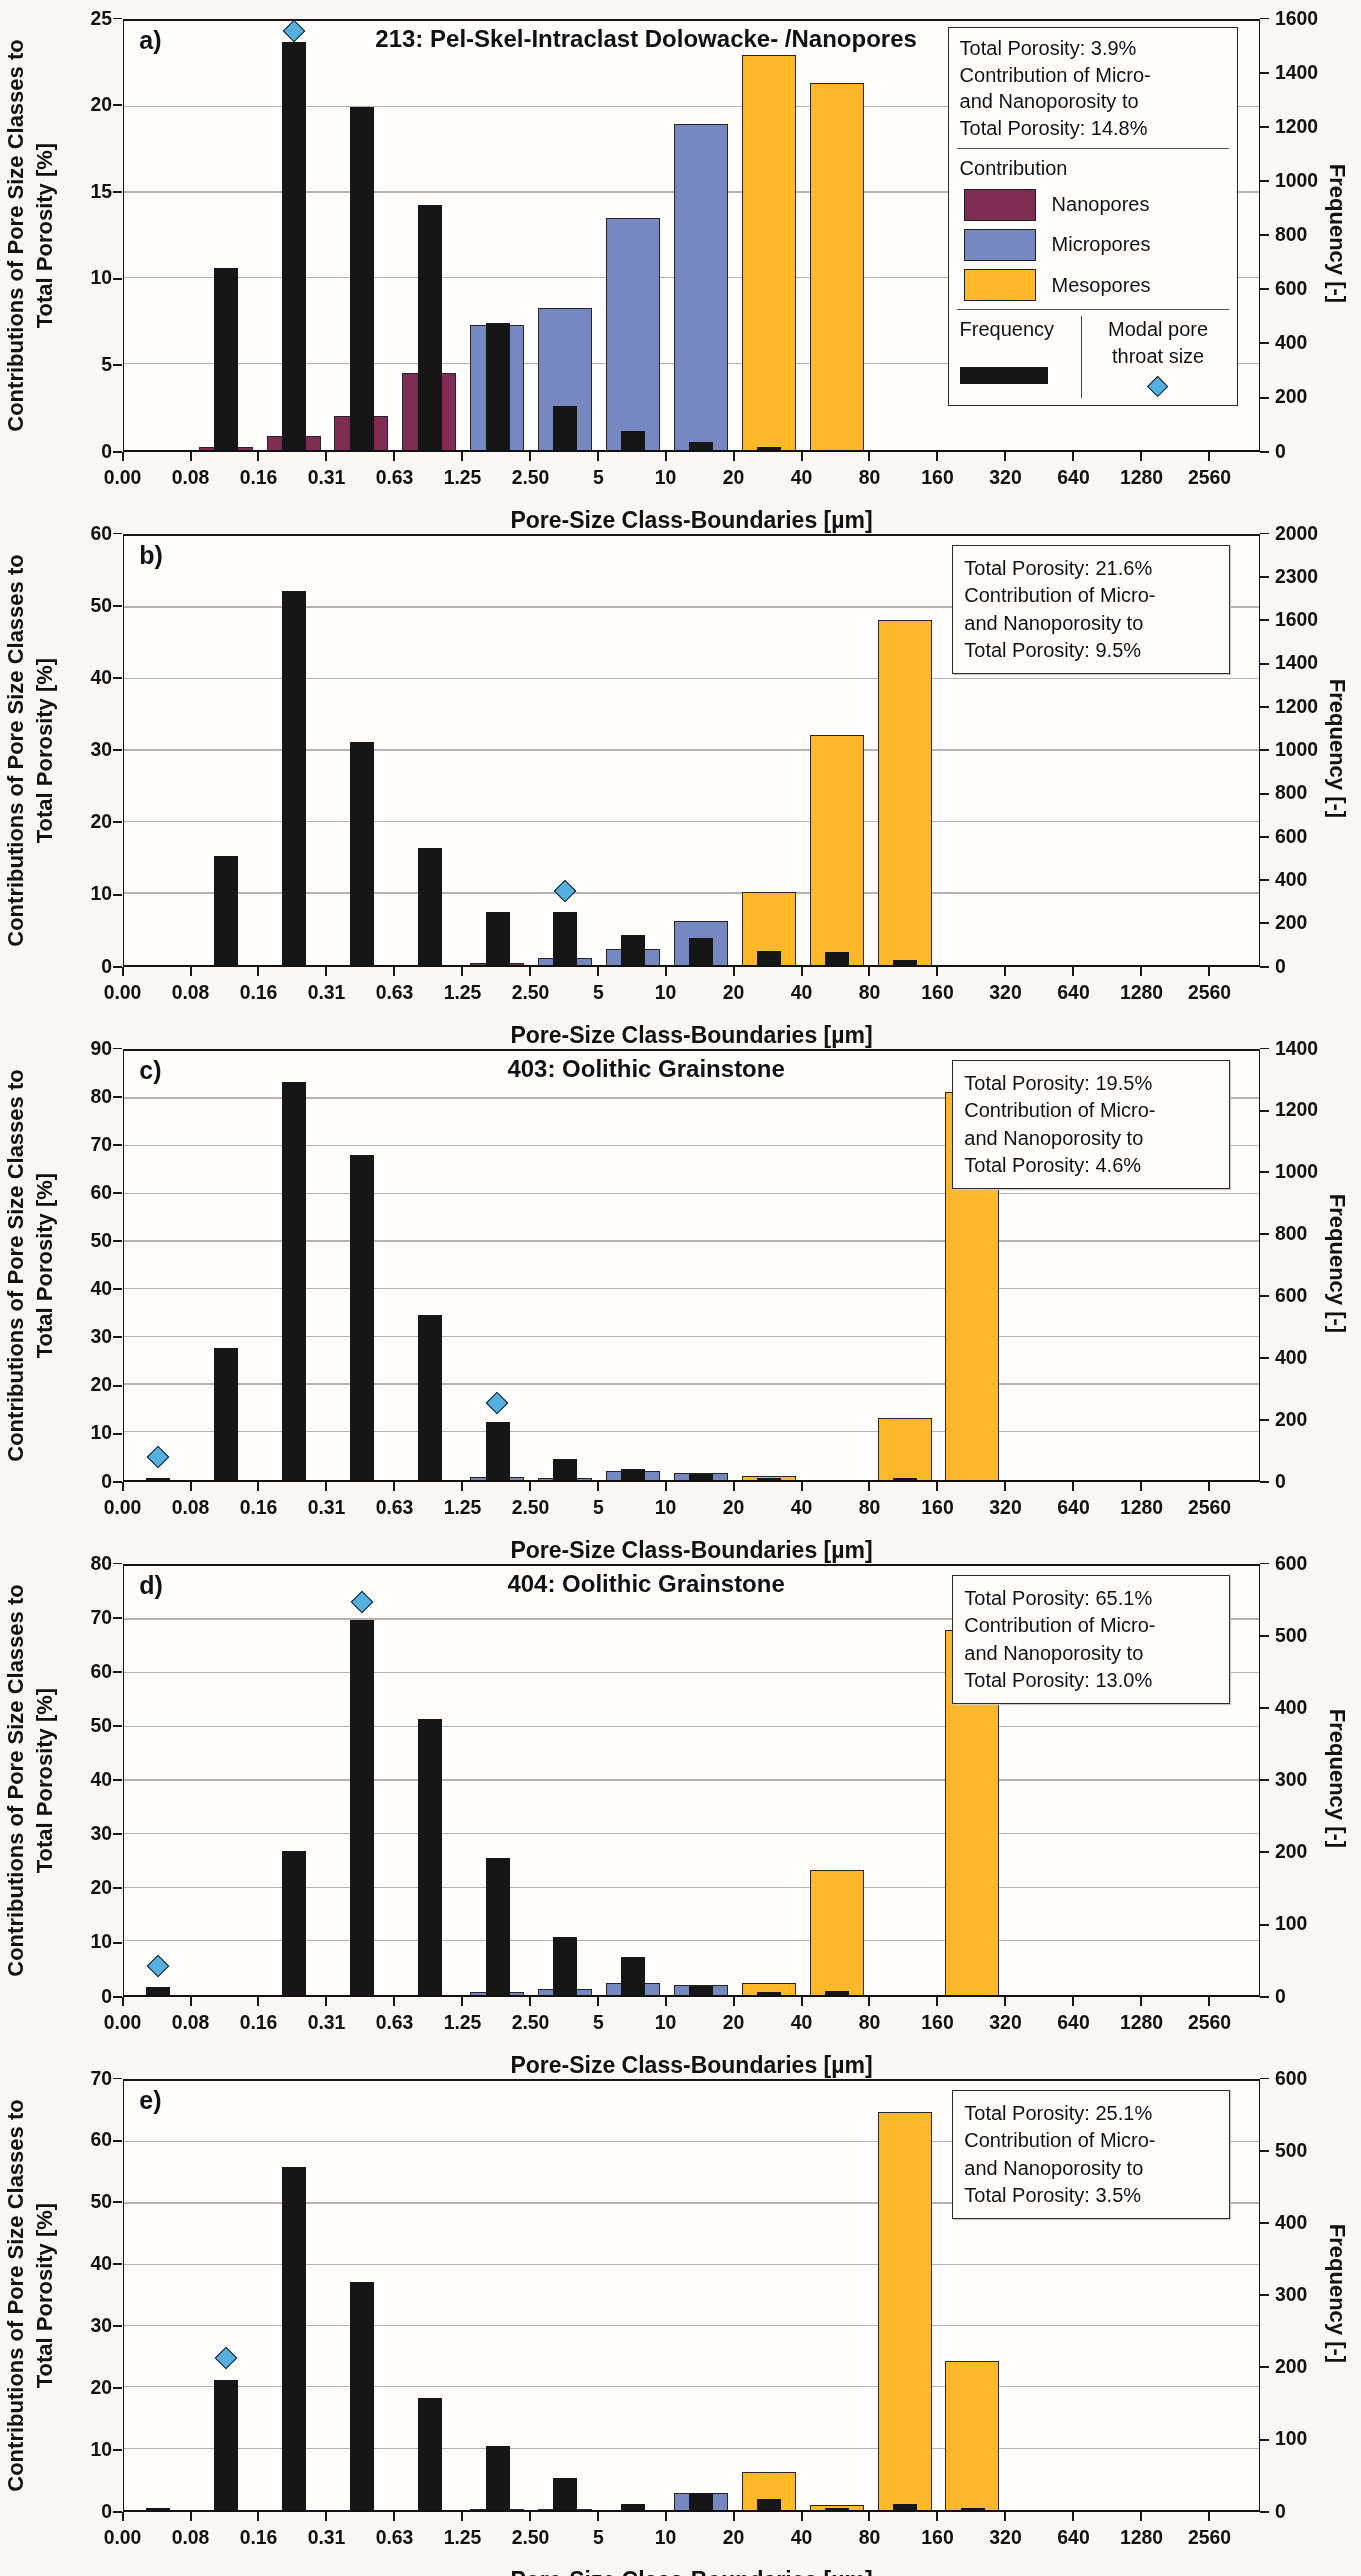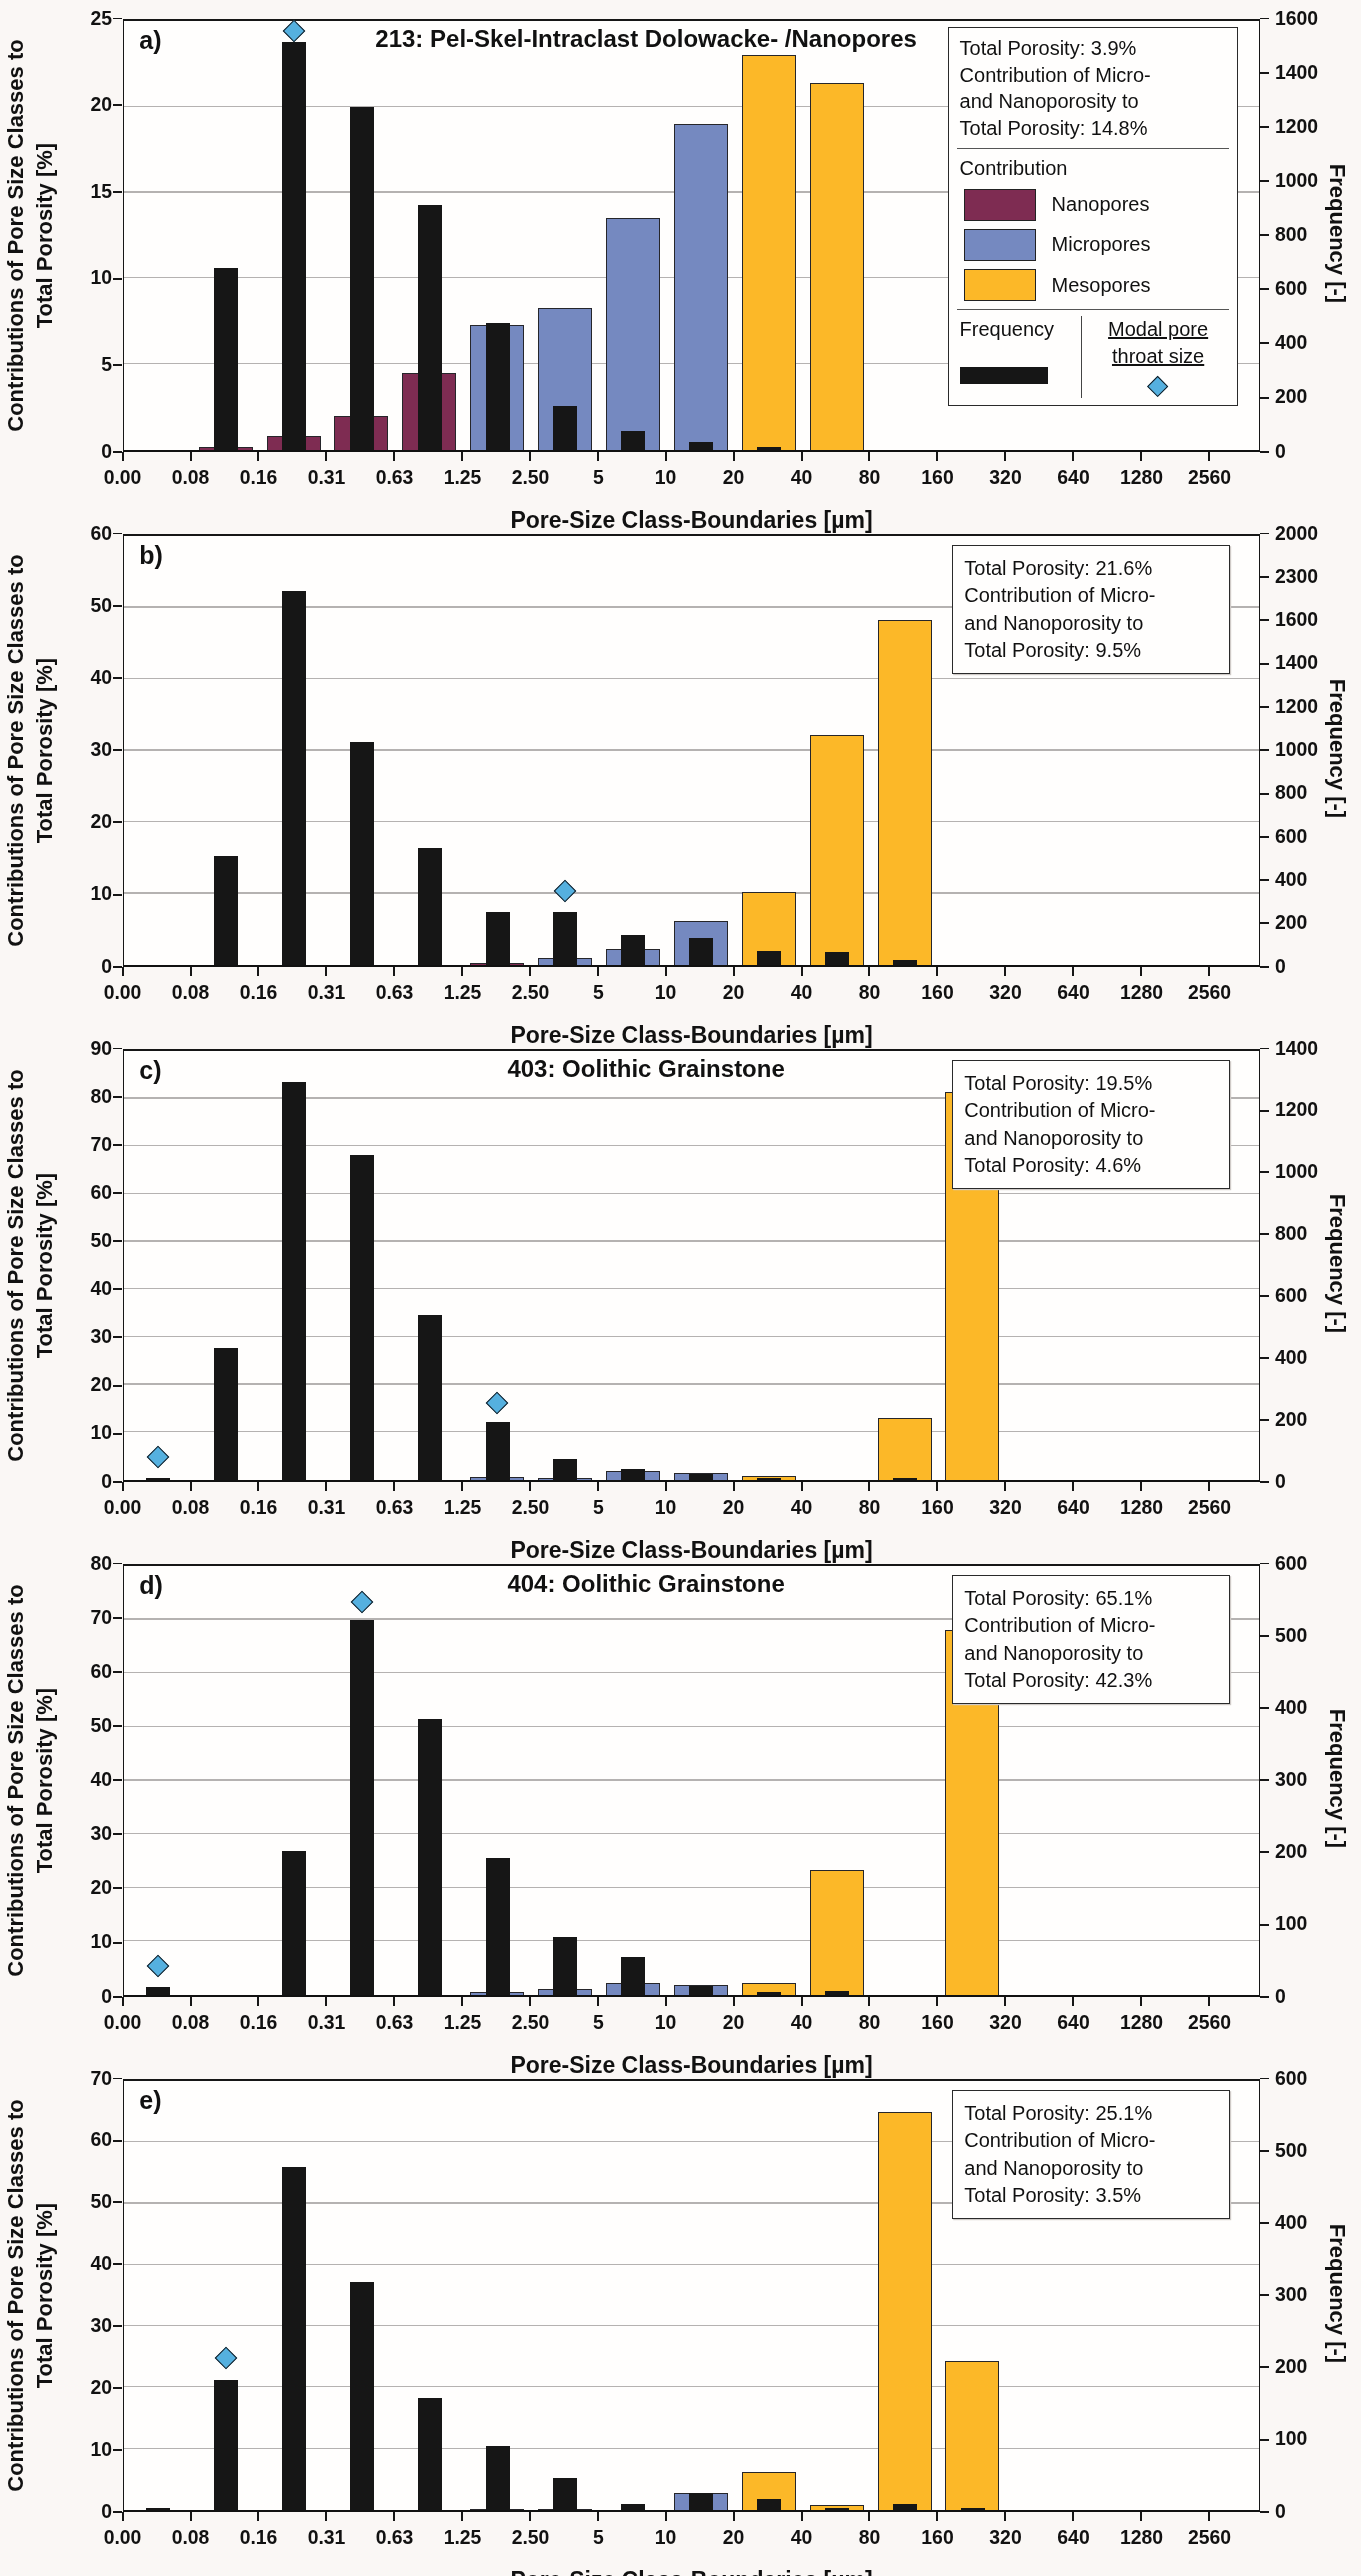--- a/index.html
+++ b/index.html
@@ -35,21 +35,21 @@
            font-size:20px;line-height:1.38;z-index:7;box-shadow:1.2px 1.2px 0 #cfcac7;}
   .legendbox{position:absolute;top:5.9px;right:21px;width:290px;box-sizing:border-box;
              border:1.8px solid #2a2a2a;background:#fffefd;padding:7px 10.6px;
              font-size:20px;line-height:1.34;z-index:7;}
   .sep{border-top:1.2px solid #555;margin:5.9px -2.4px;}
   .lrow{display:flex;align-items:center;margin:7px 0 8.2px 4.7px;}
   .swatch{width:72px;height:32px;box-sizing:border-box;border:1.8px solid #222;
           margin-right:15.3px;flex:none;}
   .fm{display:flex;}
   .fm-col1{width:46%;border-right:1.2px solid #444;padding-right:4.7px;}
-  .fm-col2{width:54%;padding-left:8.2px;text-align:left;text-decoration:underline;}
+  .fm-col2{width:54%;padding-left:8.2px;text-align:left;}
   .fm-col2 .c{text-align:center;}
   .swatch-black{width:88px;height:17.7px;margin-top:23.6px;}
   .dglyph{width:15.3px;height:15.3px;box-sizing:border-box;border:1.8px solid #10161c;
           transform:rotate(45deg);margin:9.4px auto 3.5px auto;}
 </style>
 </head>
 <body>
 
 <section class="panel" id="panel-0">
   <div class="ylabel-left">
@@ -418,21 +418,21 @@
     <div>Contributions of Pore Size Classes to</div>
     <div>Total Porosity [%]</div>
   </div>
   <div class="plot" id="plot-3">
     <div class="panel-letter">d)</div>
     <div class="panel-title">404: Oolithic Grainstone</div>
     <div class="infobox">
       <div>Total Porosity: 65.1%</div>
       <div>Contribution of Micro-</div>
       <div>and Nanoporosity to</div>
-      <div>Total Porosity: 42.3%</div>
+      <div>Total Porosity: 13.0%</div>
     </div>
   <div class="gridline" style="bottom: 12.5%; background: rgb(181, 178, 177);"></div>
       <div class="gridline" style="bottom: 25%; background: rgb(181, 178, 177);"></div>
       <div class="gridline" style="bottom: 37.5%; background: rgb(181, 178, 177);"></div>
       <div class="gridline" style="bottom: 50%; background: rgb(181, 178, 177);"></div>
       <div class="gridline" style="bottom: 62.5%; background: rgb(181, 178, 177);"></div>
       <div class="gridline" style="bottom: 75%; background: rgb(181, 178, 177);"></div>
       <div class="gridline" style="bottom: 87.5%; background: rgb(181, 178, 177);"></div>
       <div class="fbar" title="0.00-0.08" style="left: 22px; width: 24px; height: 1.83333%; background: rgb(22, 22, 22);"></div>
       <div class="fbar" title="0.16-0.31" style="left: 158px; width: 24px; height: 33.6667%; background: rgb(22, 22, 22);"></div>

